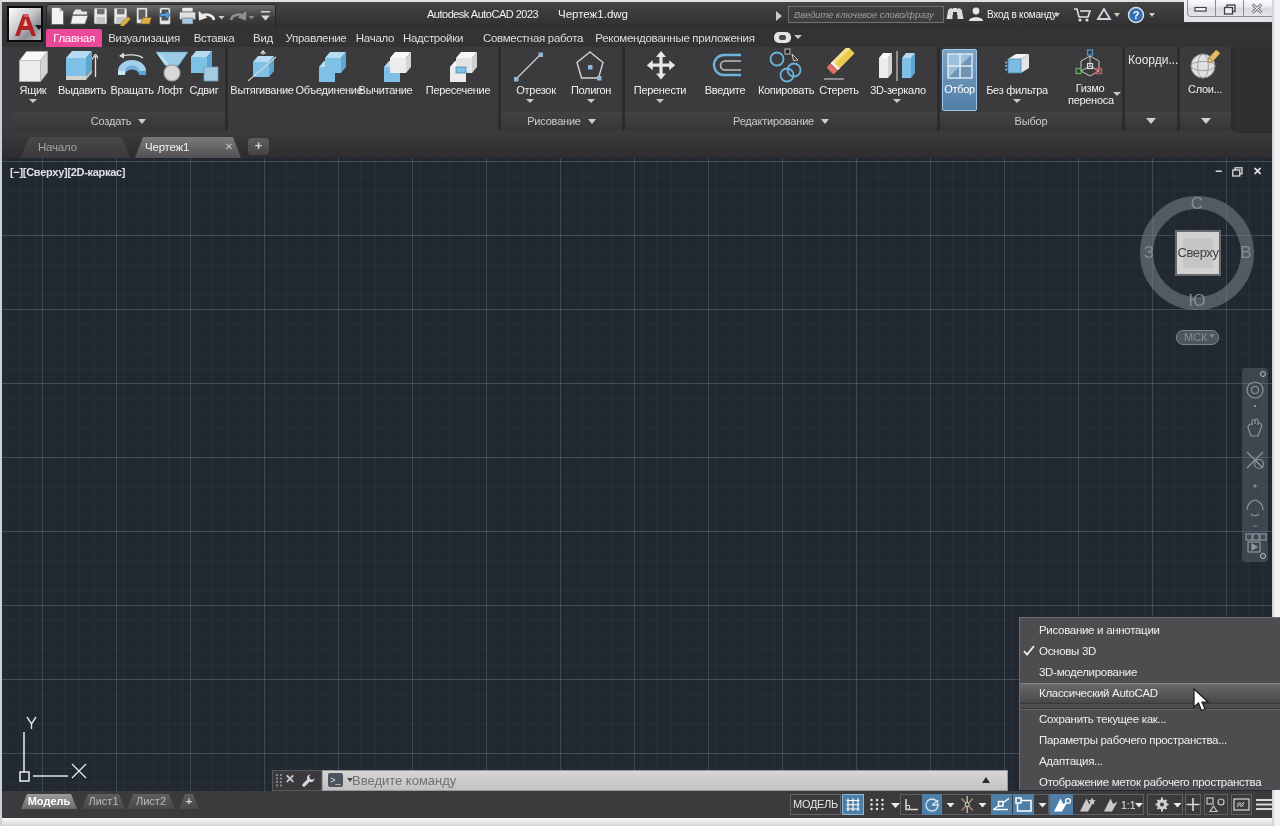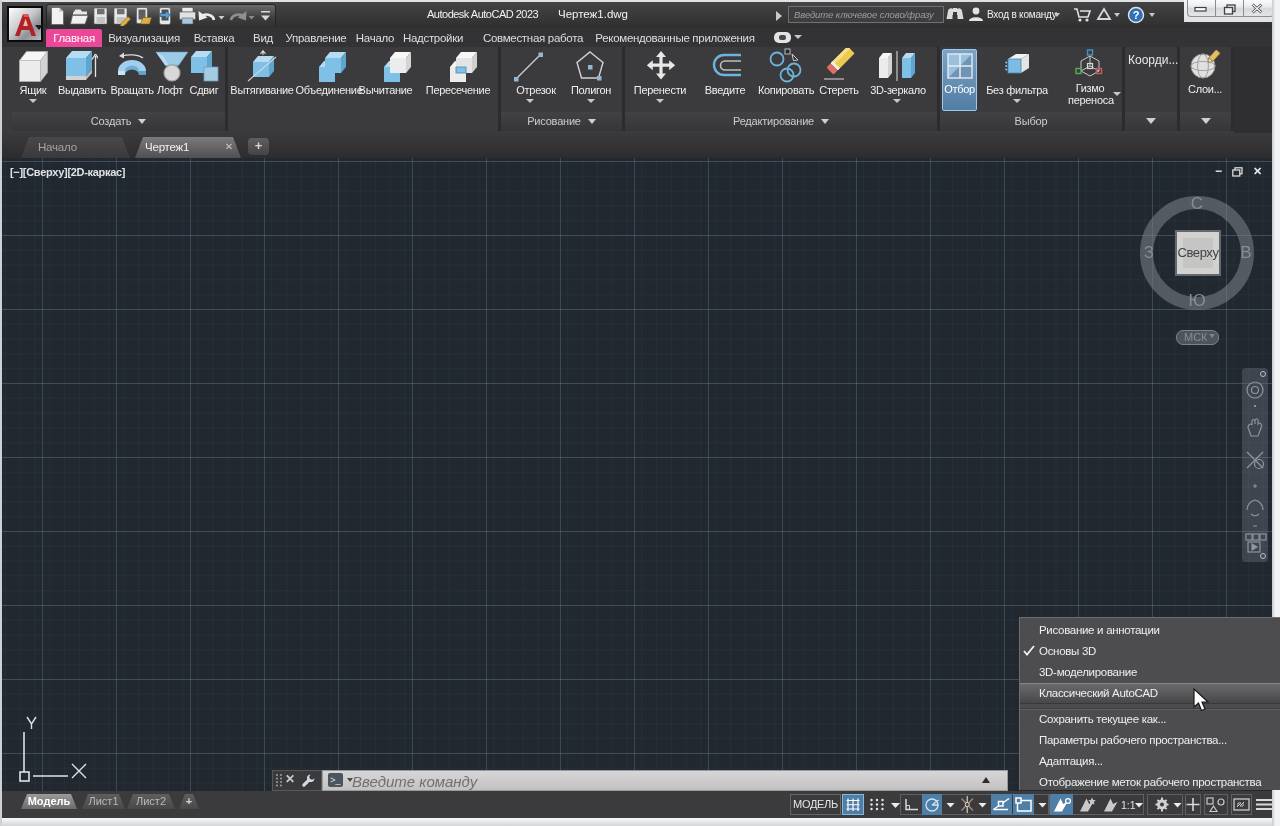--- a/index.html
+++ b/index.html
@@ -414,21 +414,21 @@
           <circle cx="6" cy="12.5" r="1"></circle>
         </g>
     </svg>
     <div class="abs" style="left:13px;top:2px;color:#c9ced4;font-size:12px;font-weight:bold">✕</div>
     <svg class="abs" style="left:29px;top:3px" width="16" height="16" viewBox="0 0 16 16">
       <path d="M13.5 5.5 a3.6 3.6 0 0 1 -5 3.3 L4 13.3 a1.6 1.6 0 0 1 -2.3 -2.3 L6.2 6.5 a3.6 3.6 0 0 1 3.3 -5 l-1.3 2.3 l0.8 2.2 l2.2 0.8 z" fill="#d6dae0"></path>
     </svg>
     <div class="abs" style="left:50px;top:0;width:686px;height:21px;background:linear-gradient(#d6d6d6,#c2c2c2);border:1px solid #9a9a9a;box-sizing:border-box"></div>
     <div class="abs" style="left:56px;top:3px;width:15px;height:14px;background:#4a5560;border-radius:2px;color:#e8e8e8;font-size:9px;text-align:center;line-height:14px">&gt;_</div>
     <div class="abs" style="left:75px;top:8px;width:0;height:0;border-left:3.5px solid transparent;border-right:3.5px solid transparent;border-top:4.5px solid #4a4a4a"></div>
-    <div class="abs" style="left:80px;top:3px;color:#707070;font-size:15px;font-style:italic">Введите  команду</div>
+    <div class="abs" style="left:80px;top:3px;color:#707070;font-size:13px;">Введите  команду</div>
     <div class="abs" style="left:710px;top:7px;width:0;height:0;border-left:4.5px solid transparent;border-right:4.5px solid transparent;border-bottom:6px solid #2a2a2a"></div>
   </div>
   <div class="abs" id="status"></div>
 
   <div class="abs mtab" style="left:21px;width:56px;background:linear-gradient(#9b9b9b,#6b6b6b);color:#ffffff;font-weight:bold">Модель</div>
   <div class="abs mtab" style="left:82px;width:43px">Лист1</div>
   <div class="abs mtab" style="left:127px;width:48px">Лист2</div>
   <div class="abs mtab" style="left:179px;width:20px;font-weight:bold;color:#d8d8d8">+</div>
 
   <div class="abs" style="left:790px;top:794px;width:51px;height:21px;border:1px solid #66666a;box-sizing:border-box;color:#e4e4e4;font-size:11px;letter-spacing:-0.3px;text-align:center;line-height:19px">МОДЕЛЬ</div>

